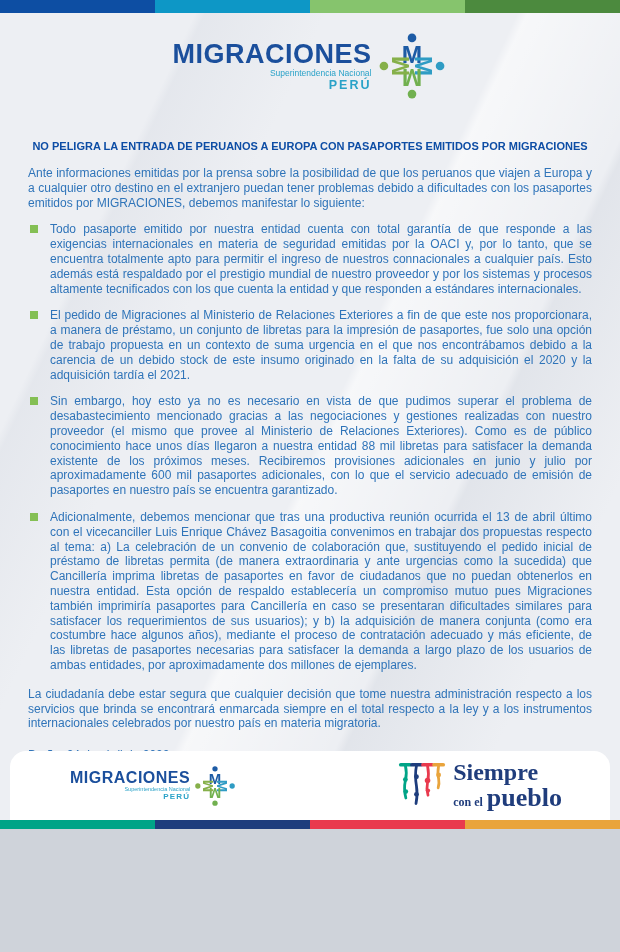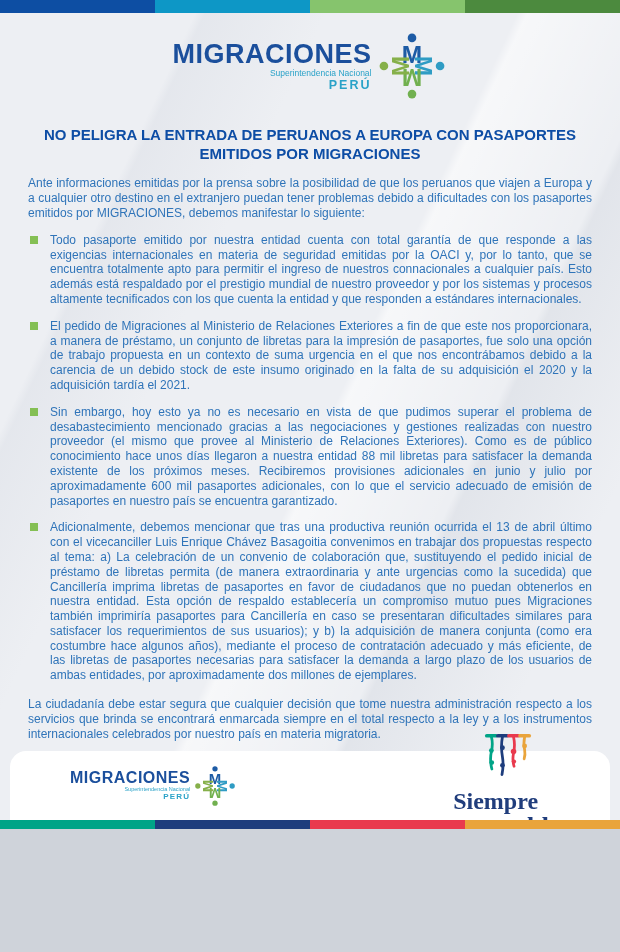--- a/index.html
+++ b/index.html
@@ -28,22 +28,22 @@
   
   .brand { display:flex; align-items:center; justify-content:center; gap:4px; margin-top:17px; position:relative; z-index:1; }
   .brand-text { text-align:right; line-height:1; }
   .brand-name { color:#1b4f9c; font-weight:bold; font-size:27px; letter-spacing:.5px; }
   .brand-sub  { color:#2aa2c8; font-size:8.5px; margin-top:1px; }
   .brand-country { color:#2aa2c8; font-weight:bold; font-size:12.5px; letter-spacing:2px; margin-top:1px; }
   .emblem { width:72px; height:72px; }
   .emblem text { font-family:"Liberation Sans", sans-serif; font-weight:bold; }
 
   .doc-title { text-align:center; color:#134f9f; font-weight:bold; font-size:21px; margin-top:11px; position:relative; z-index:1; }
-  .headline  { text-align:center; color:#0d4da5; font-weight:bold; font-size:15px; line-height:1.28;
-               width:566px; margin:23px auto 0; position:relative; z-index:1; }
+  .headline  { text-align:center; color:#0d4da5; font-weight:bold; font-size:11px; line-height:1.28;
+               width:566px; margin:37px auto 0; position:relative; z-index:1; }
 
   
   .content { padding:13px 28px 0; position:relative; z-index:1;
              color:#2f74b9; font-size:12px; line-height:14.8px; }
   .content p { text-align:justify; }
   .bullets { list-style:none; margin-top:12px; }
   .bullets li { position:relative; padding-left:22px; margin-bottom:12px; text-align:justify; }
   .bullet-sq { position:absolute; left:2px; top:3px; width:8px; height:8px; background:#84bf54; }
   .closing { margin-top:14px; }
   .dateline { margin-top:17px; text-align:left; }
@@ -54,21 +54,21 @@
     background:#ffffff; border-radius:16px 16px 0 0; z-index:2;
     display:flex; align-items:center; justify-content:space-between;
     padding:0 48px 0 60px;
   }
   .footer-brand .brand-name { font-size:16px; }
   .footer-brand .brand-sub { font-size:5.5px; }
   .footer-brand .brand-country { font-size:8px; letter-spacing:1.2px; }
   .footer-brand { margin-top:0; gap:3px; }
   .footer-brand .emblem { width:44px; height:44px; }
 
-  .siempre { display:flex; align-items:center; gap:7px;flex-direction:column; }
+  .siempre { display:flex; align-items:center; gap:7px; }
   .siempre-text { color:#203d7c; font-family:"Liberation Serif", serif; line-height:1; }
   .siempre-word1 { font-weight:bold; font-size:24px; }
   .siempre-line2 { display:flex; align-items:baseline; gap:4px; margin-top:1px; }
   .siempre-word2 { font-weight:bold; font-size:12px; }
   .siempre-word3 { font-weight:bold; font-size:26px; }
 </style>
 </head>
 <body>
 
 <div class="page">

